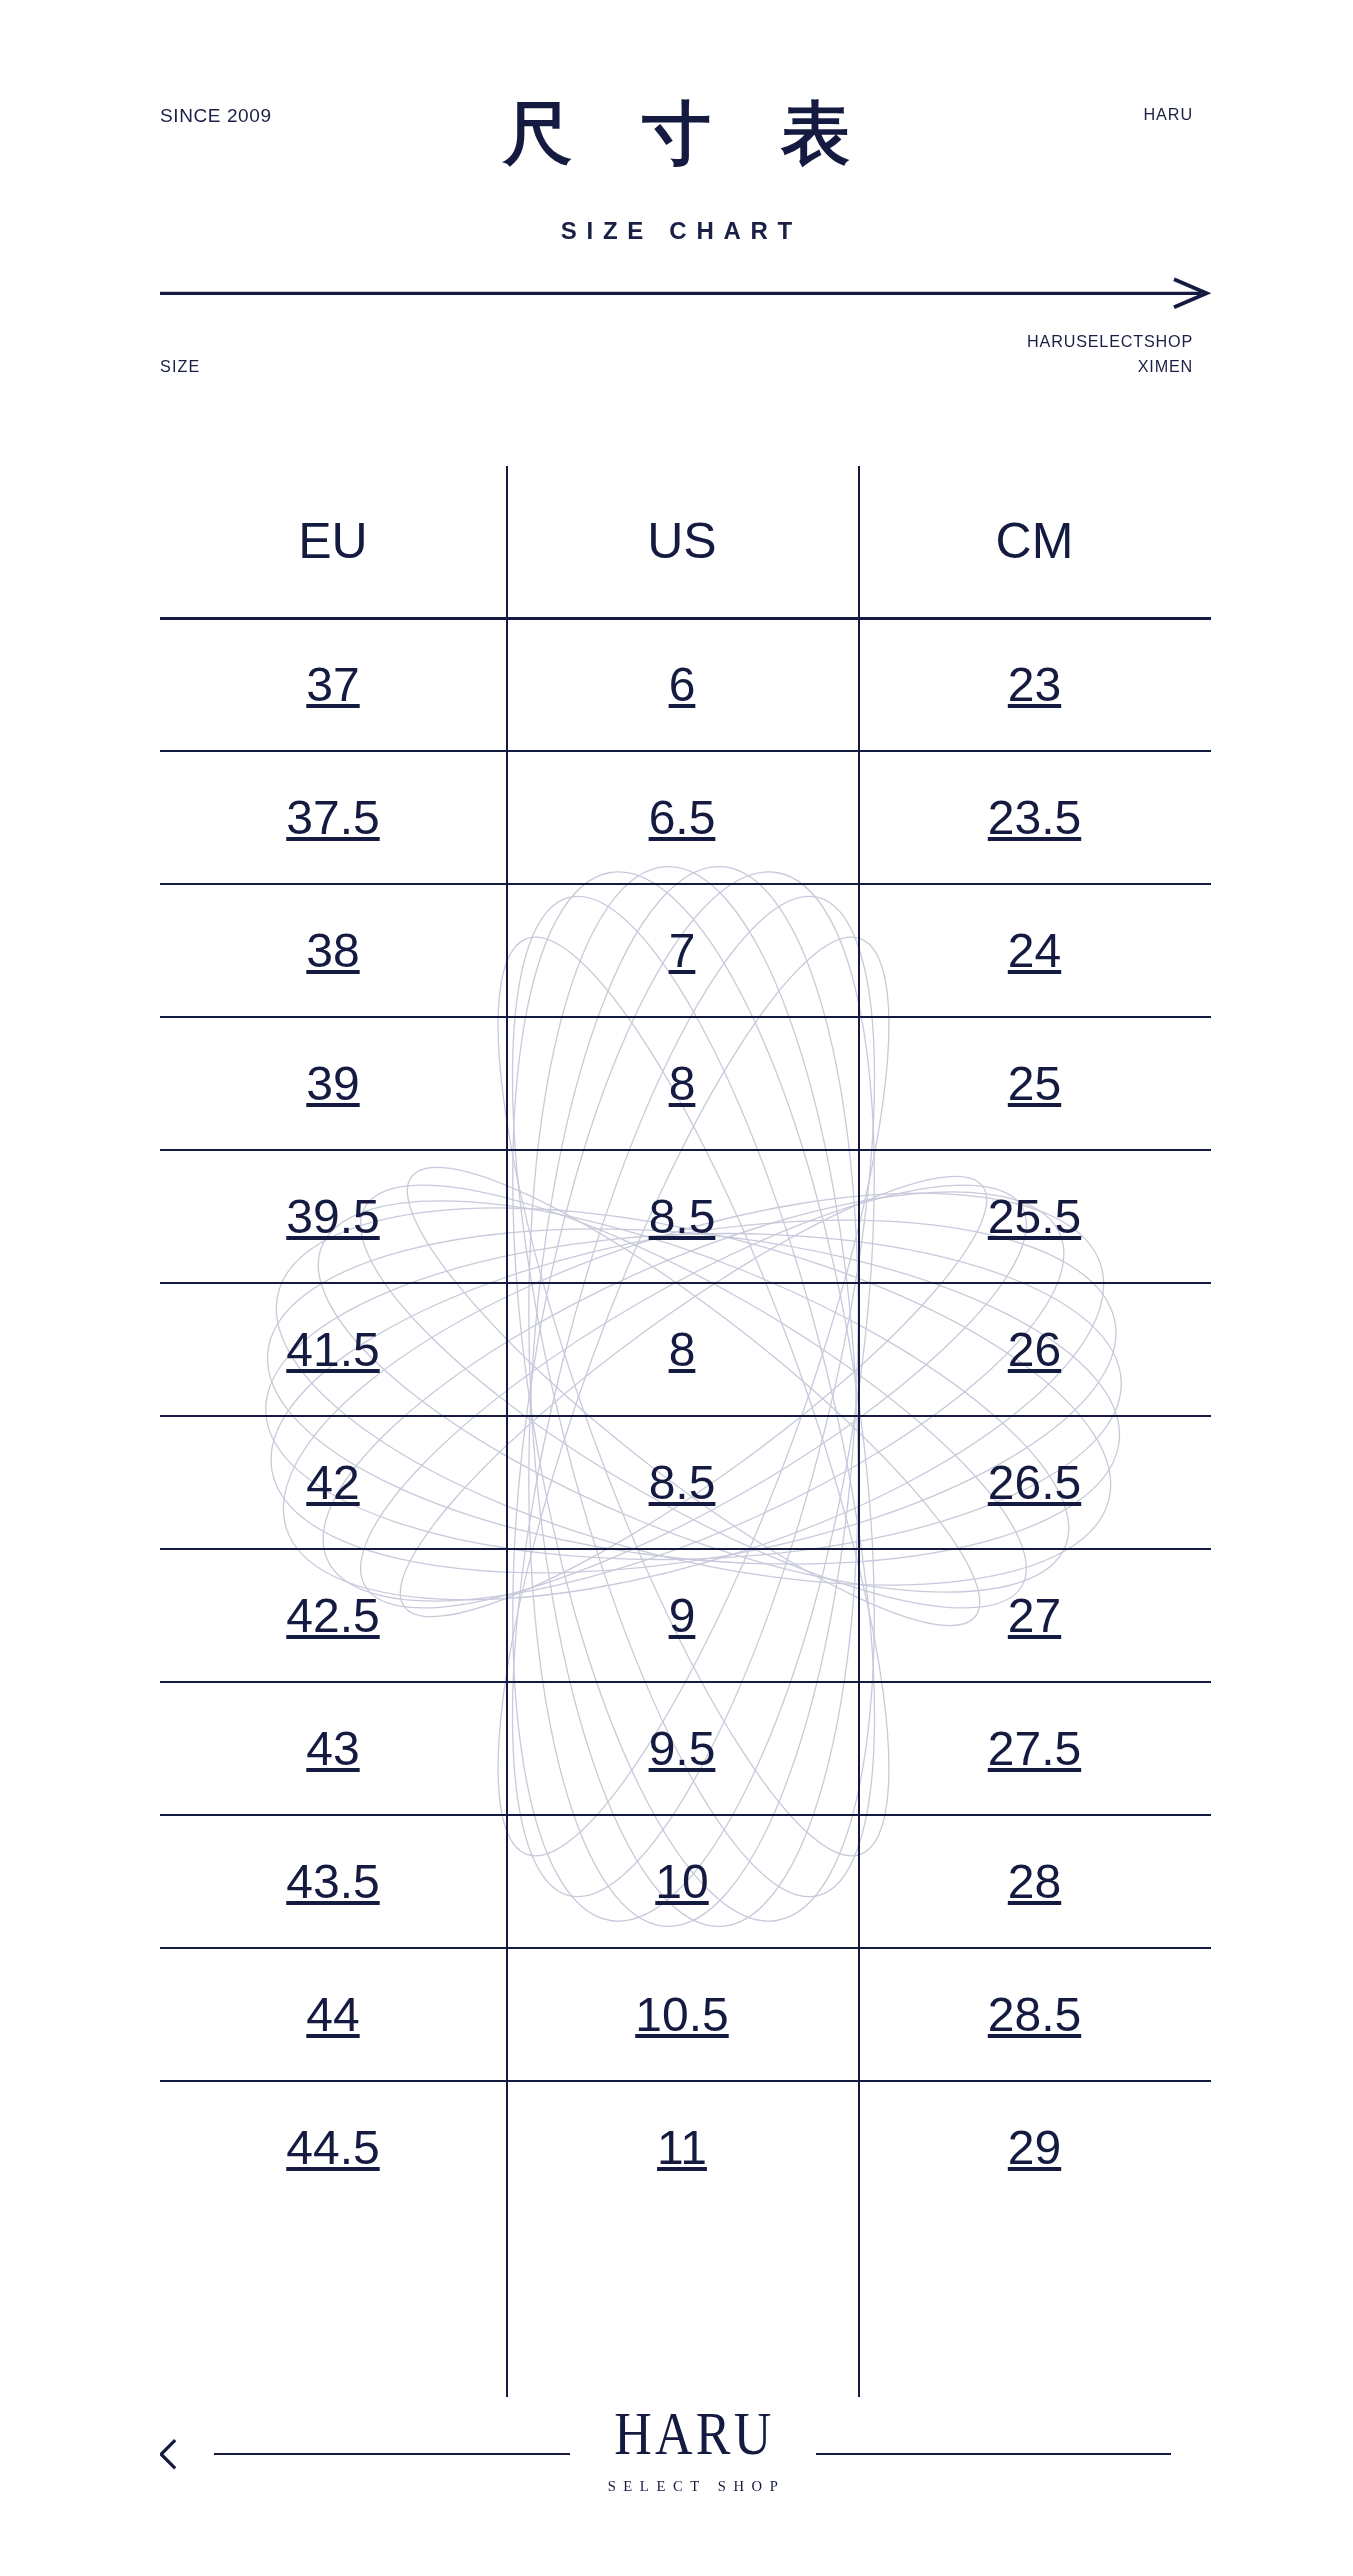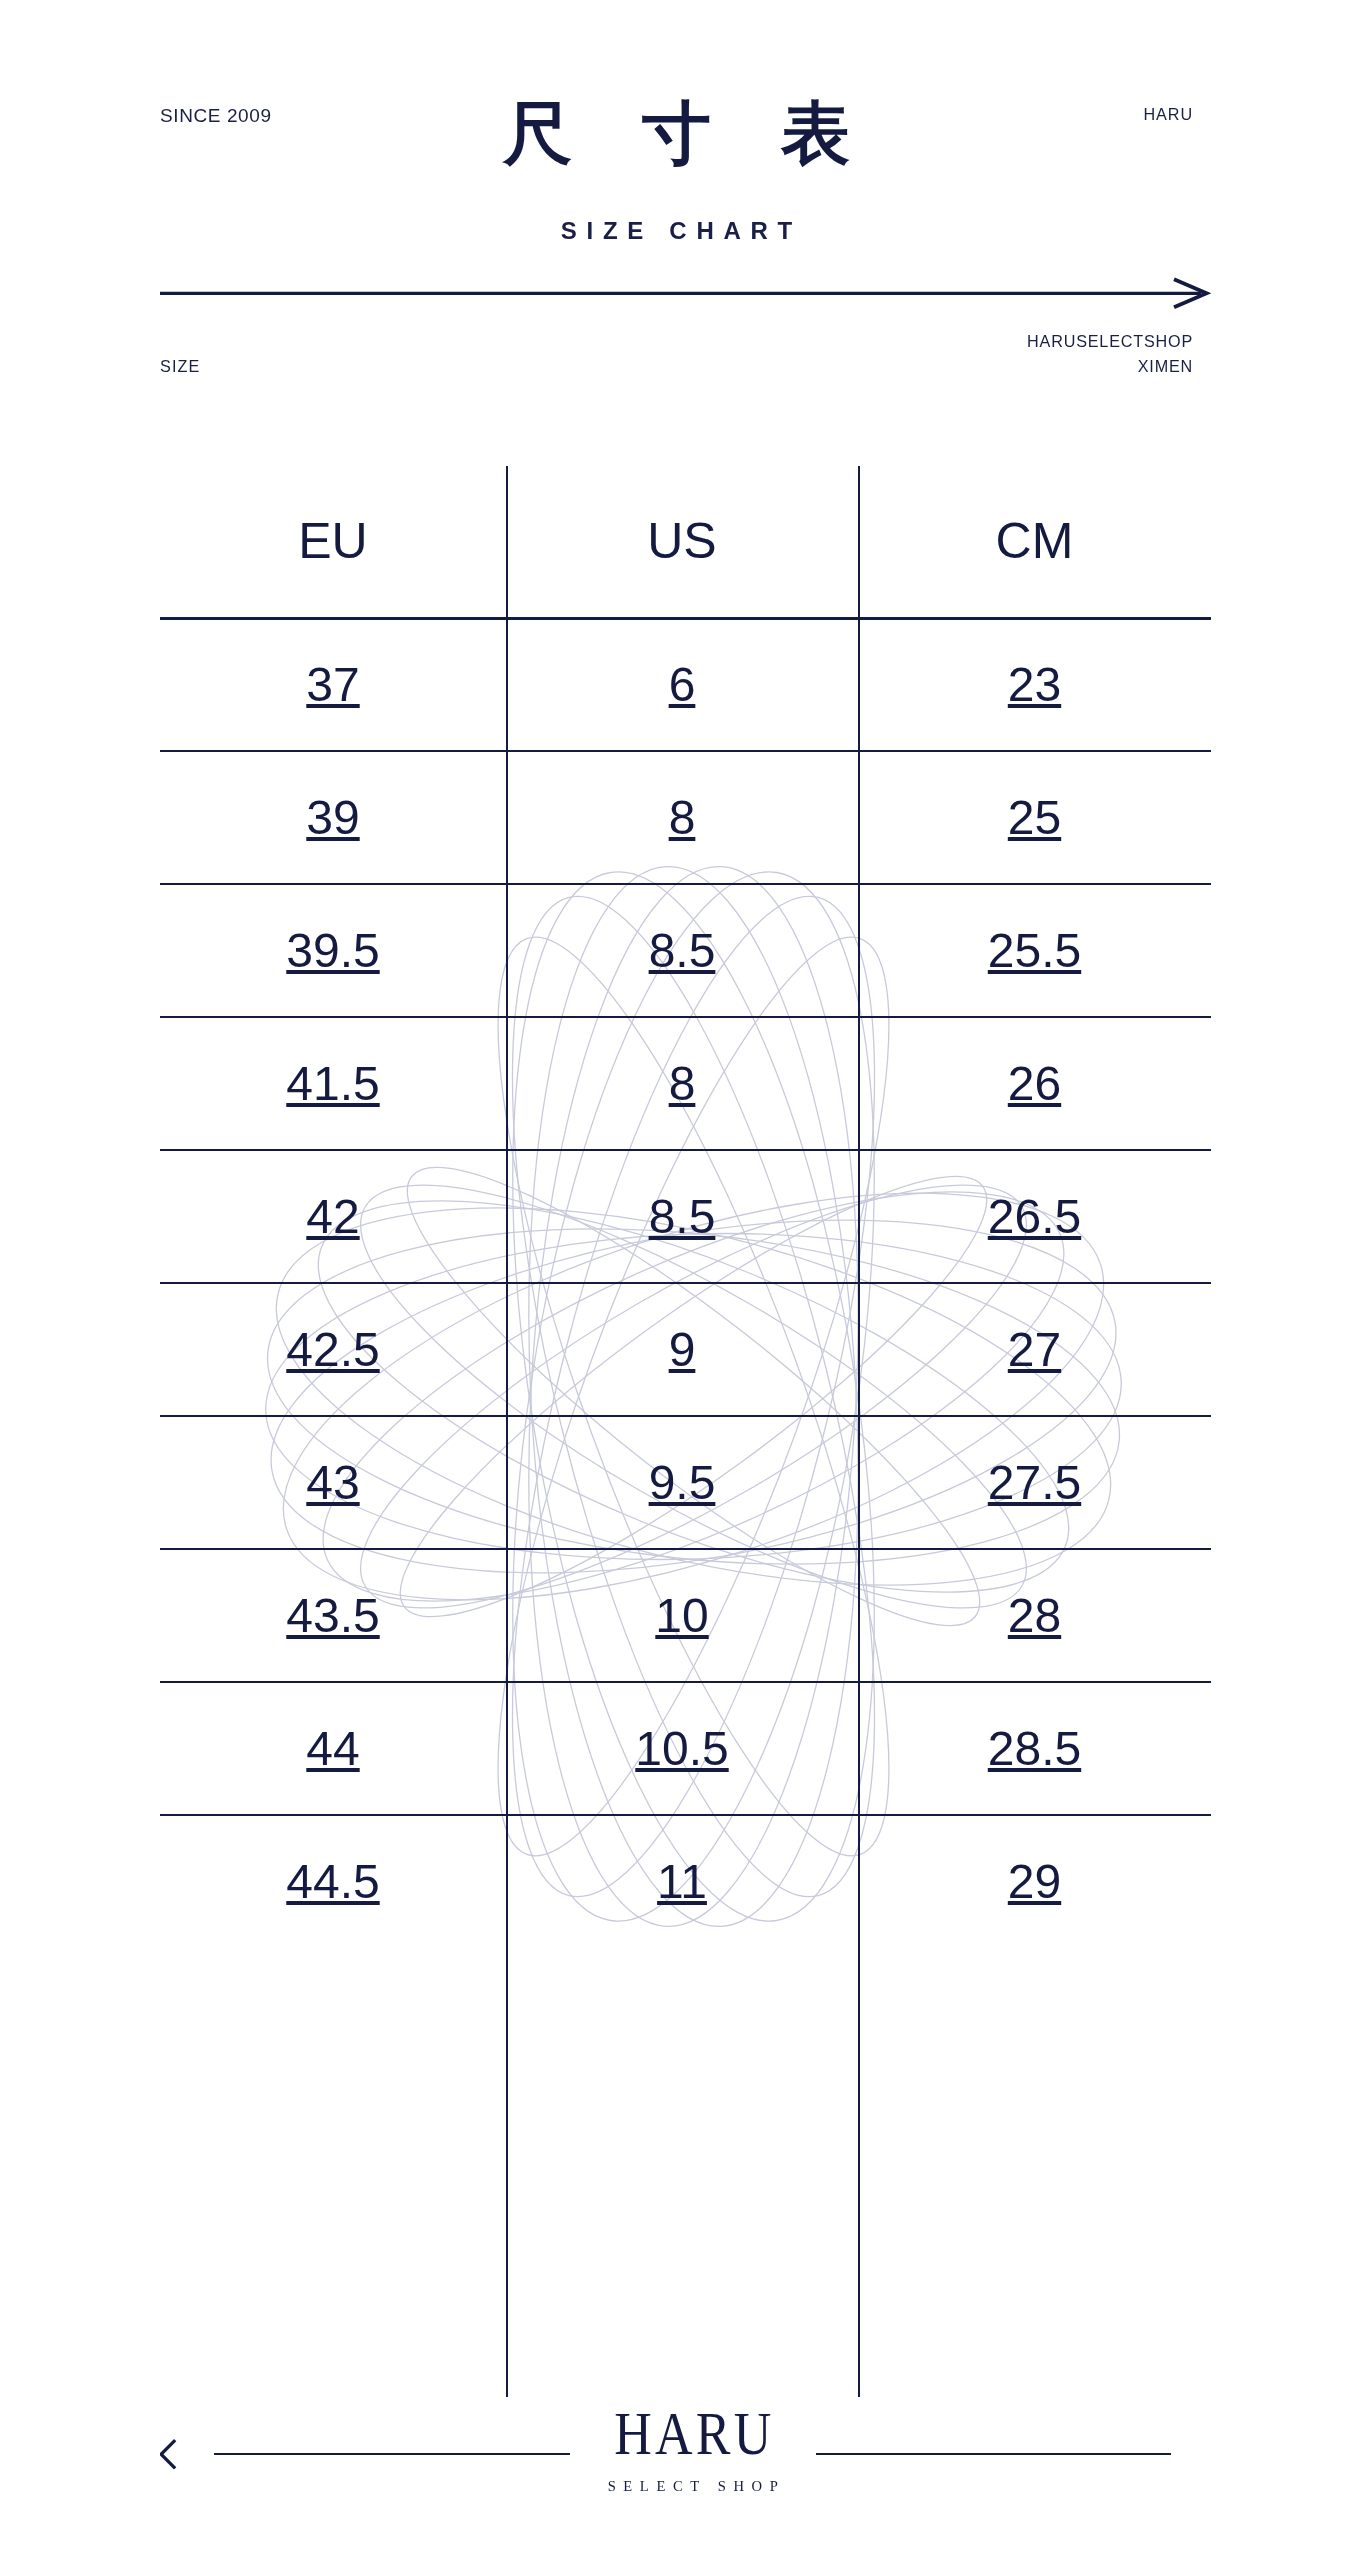--- a/index.html
+++ b/index.html
@@ -280,20 +280,30 @@
           <th>CM</th>
         </tr>
       </thead>
       <tbody>
         <tr>
           <td>37</td>
           <td>6</td>
           <td>23</td>
         </tr>
         <tr>
+          <td>37.5</td>
+          <td>6.5</td>
+          <td>23.5</td>
+        </tr>
+        <tr>
+          <td>38</td>
+          <td>7</td>
+          <td>24</td>
+        </tr>
+        <tr>
           <td>39</td>
           <td>8</td>
           <td>25</td>
         </tr>
         <tr>
           <td>39.5</td>
           <td>8.5</td>
           <td>25.5</td>
         </tr>
         <tr>

